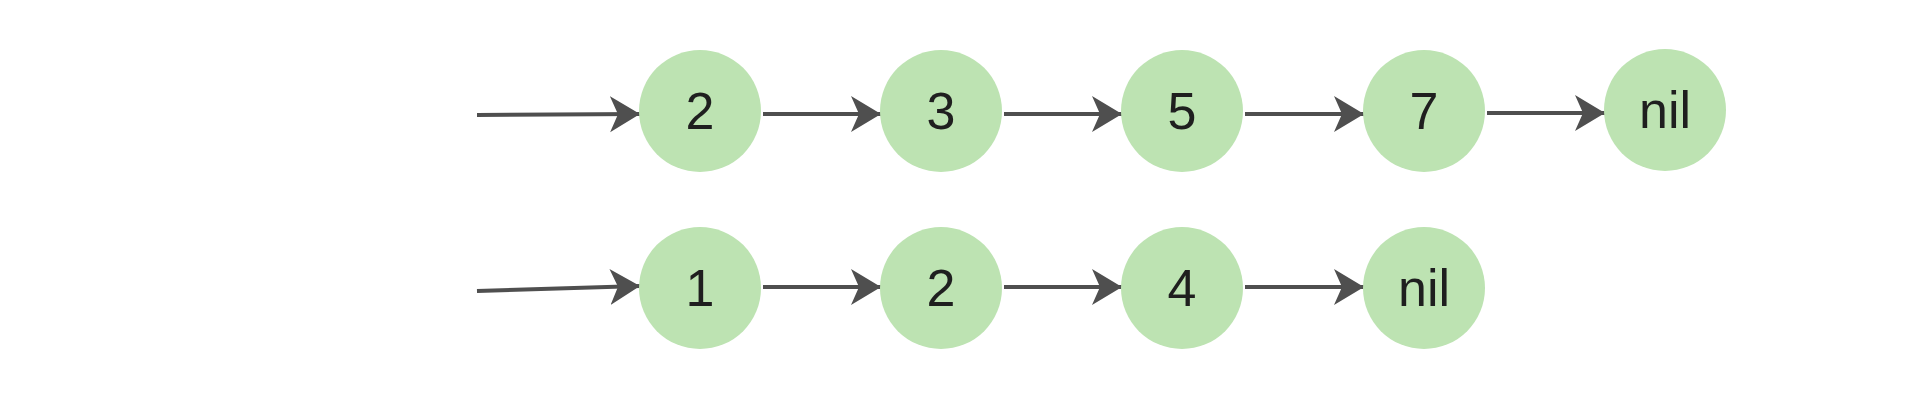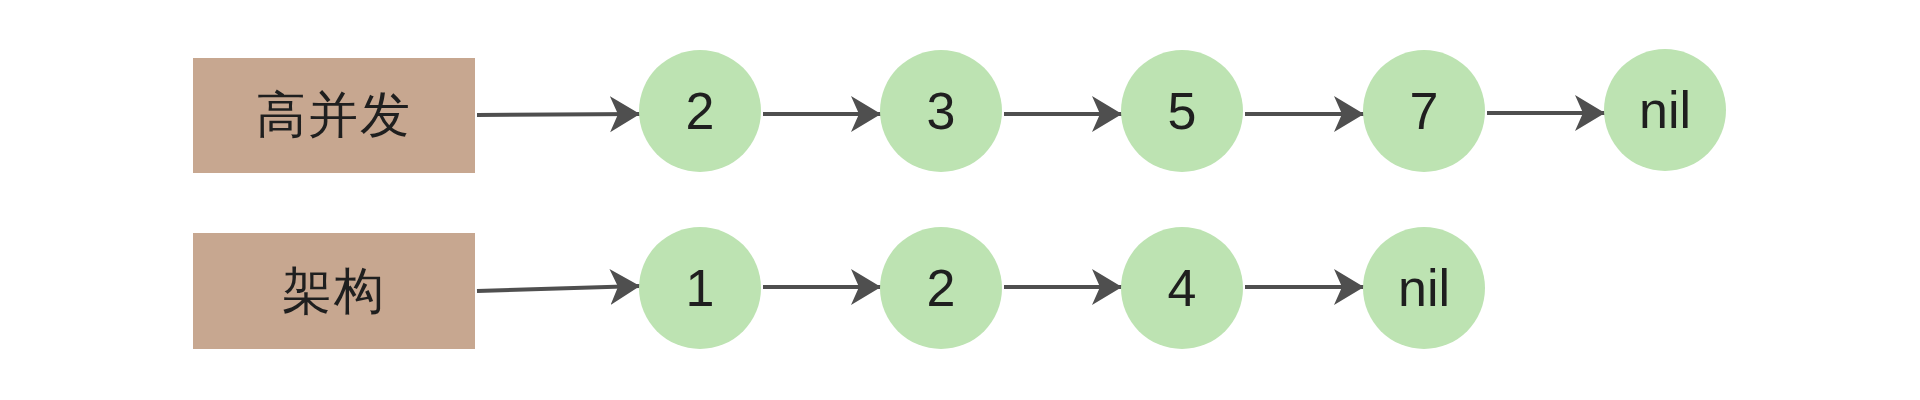--- a/index.html
+++ b/index.html
@@ -72,28 +72,26 @@
     <line class="arrow-line" x1="1004" y1="114" x2="1122" y2="114" marker-end="url(#head)"></line>
     <line class="arrow-line" x1="1245" y1="114" x2="1364" y2="114" marker-end="url(#head)"></line>
     <line class="arrow-line" x1="1487" y1="113" x2="1605" y2="113" marker-end="url(#head)"></line>
 
     <line class="arrow-line" x1="477" y1="291" x2="640" y2="286" marker-end="url(#head)"></line>
     <line class="arrow-line" x1="763" y1="287" x2="881" y2="287" marker-end="url(#head)"></line>
     <line class="arrow-line" x1="1004" y1="287" x2="1122" y2="287" marker-end="url(#head)"></line>
     <line class="arrow-line" x1="1245" y1="287" x2="1364" y2="287" marker-end="url(#head)"></line>
   </svg>
 
-  <div class="label-box" style="left:193px; top:58px;">高并发</div>
 
   <div class="node" style="left:639px;  top:50px;">2</div>
   <div class="node" style="left:880px;  top:50px;">3</div>
   <div class="node" style="left:1121px; top:50px;">5</div>
   <div class="node" style="left:1363px; top:50px;">7</div>
   <div class="node" style="left:1604px; top:49px;">nil</div>
 
-  <div class="label-box" style="left:193px; top:233px; height:116px;">架构</div>
 
   <div class="node" style="left:639px;  top:227px;">1</div>
   <div class="node" style="left:880px;  top:227px;">2</div>
   <div class="node" style="left:1121px; top:227px;">4</div>
   <div class="node" style="left:1363px; top:227px;">nil</div>
 
 </div>
 
 </body></html>

